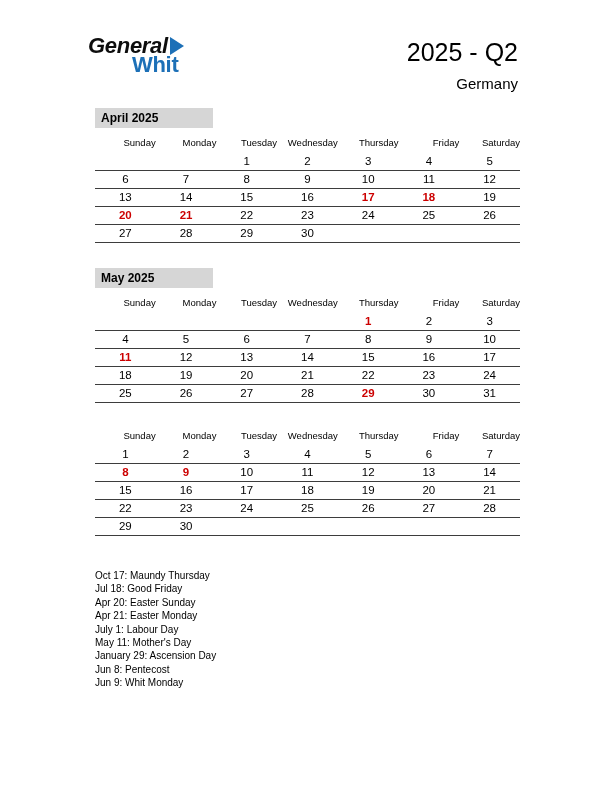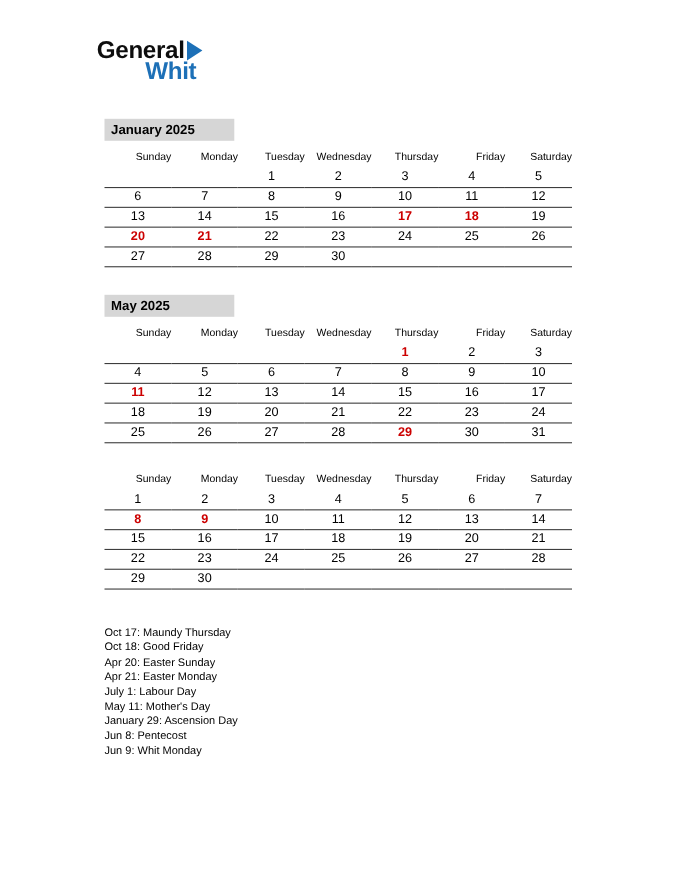--- a/index.html
+++ b/index.html
@@ -11,21 +11,21 @@
   *{ box-sizing:border-box; }
   html,body{ margin:0; padding:0; }
   body{ background:#ffffff; }
   .page{
     position:relative; width:612px; height:792px; margin:0 auto;
     background:#ffffff; color:#000;
     font-family:"Liberation Sans", sans-serif; overflow:hidden;
   }
   
   .logo{ position:absolute; left:88px; top:36px; font-weight:bold; font-size:22px; line-height:19px; letter-spacing:-0.3px; }
-  .logo-row1{ display:flex; align-items:center; }
+  .logo-row1{ display:flex; align-items:center;font-style:italic; }
   .logo-general{ color:#0d0d0d; }
   .logo-tri{
     width:0; height:0; margin-left:2px;
     border-top:9px solid transparent; border-bottom:9px solid transparent;
     border-left:14px solid var(--logo-blue);
   }
   .logo-blue{ color:var(--logo-blue); margin-left:44px; display:inline-block; }
   
   .title-block{ position:absolute; right:94px; top:38px; text-align:right; }
   .quarter-title{ font-size:25px; font-weight:400; }
@@ -53,23 +53,27 @@
 <div class="page">
 
   <div class="logo">
     <div class="logo-row1">
       <span class="logo-general">General</span>
       <span class="logo-tri"></span>
     </div>
     <span class="logo-blue">Whit</span>
   </div>
 
+  <div class="title-block">
+    <div class="quarter-title">2025 - Q2</div>
+    <div class="country">Germany</div>
+  </div>
 
   <div class="months">
-      <section class="month"><div class="month-title">January 2025</div><table class="cal">
+      <section class="month"><div class="month-title">April 2025</div><table class="cal">
           <thead>
             <tr>
               <th>Sunday</th>
               <th>Monday</th>
               <th>Tuesday</th>
               <th>Wednesday</th>
               <th>Thursday</th>
               <th>Friday</th>
               <th>Saturday</th>
             </tr>
@@ -239,21 +243,21 @@
               <td></td>
               <td></td>
               <td></td>
             </tr>
           </tbody>
         </table></section>
     </div>
 
   <div class="holidays">
       <div class="holiday-line">Oct 17: Maundy Thursday</div>
-      <div class="holiday-line">Oct 18: Good Friday</div>
+      <div class="holiday-line">Jul 18: Good Friday</div>
       <div class="holiday-line">Apr 20: Easter Sunday</div>
       <div class="holiday-line">Apr 21: Easter Monday</div>
       <div class="holiday-line">July 1: Labour Day</div>
       <div class="holiday-line">May 11: Mother's Day</div>
       <div class="holiday-line">January 29: Ascension Day</div>
       <div class="holiday-line">Jun 8: Pentecost</div>
       <div class="holiday-line">Jun 9: Whit Monday</div>
     </div>
 
 </div>

